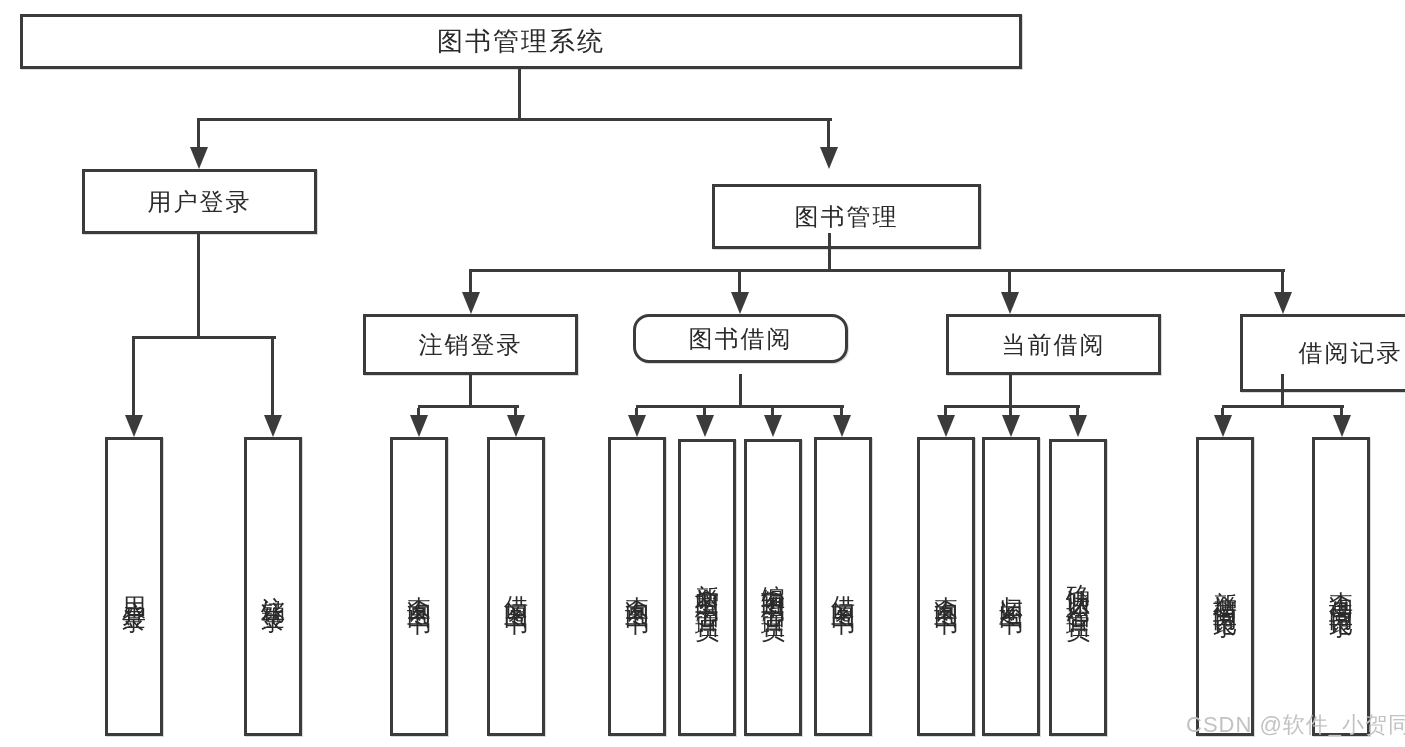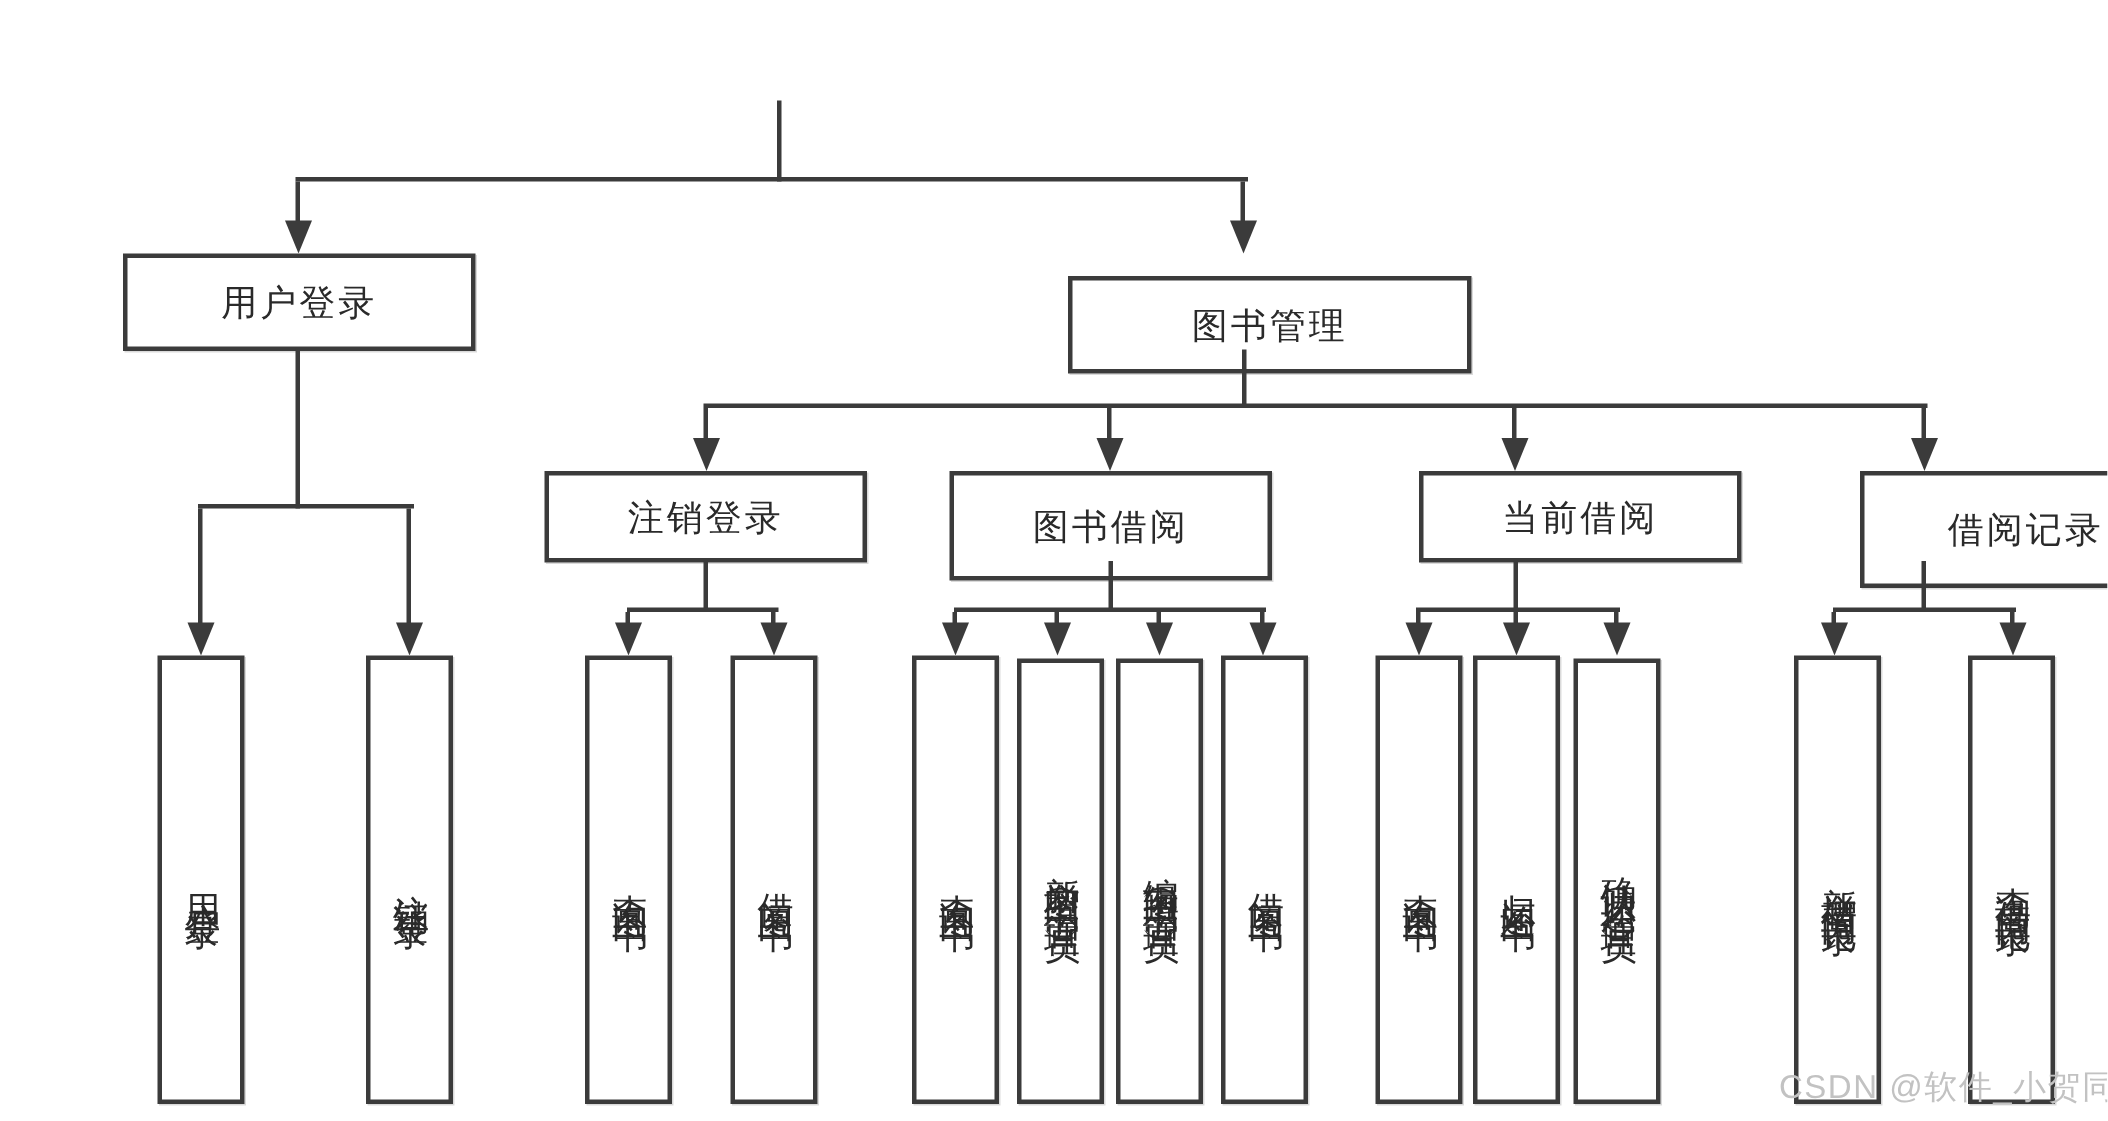--- a/index.html
+++ b/index.html
@@ -49,20 +49,21 @@
     position:absolute;left:1186px;top:710px;
     font-size:22px;color:var(--wm);letter-spacing:1px;
     white-space:nowrap;z-index:5;
   }
 </style>
 </head>
 <body>
 
 <div id="stage">
 
+  <div class="node root-node" style="left:20px;top:14px;width:1002px;height:55px;">图书管理系统</div>
 
   <div class="cline" style="left:518px;top:67px;width:3px;height:54px;"></div>
   <div class="cline" style="left:197px;top:118px;width:635px;height:3px;"></div>
   <div class="arrow" style="left:190px;top:121px;height:48px;"></div>
   <div class="arrow" style="left:820px;top:121px;height:48px;"></div>
 
   <div class="node h-node" style="left:82px;top:169px;width:235px;height:65px;">用户登录</div>
   <div class="node h-node" style="left:712px;top:184px;width:269px;height:65px;">图书管理</div>
 
   <div class="cline" style="left:197px;top:232px;width:3px;height:107px;"></div>
@@ -71,21 +72,21 @@
   <div class="arrow" style="left:264px;top:339px;height:98px;"></div>
 
   <div class="cline" style="left:828px;top:233px;width:3px;height:39px;"></div>
   <div class="cline" style="left:469px;top:269px;width:816px;height:3px;"></div>
   <div class="arrow" style="left:462px;top:272px;height:42px;"></div>
   <div class="arrow" style="left:731px;top:272px;height:42px;"></div>
   <div class="arrow" style="left:1001px;top:272px;height:42px;"></div>
   <div class="arrow" style="left:1274px;top:272px;height:42px;"></div>
 
   <div class="node h-node" style="left:363px;top:314px;width:215px;height:61px;">注销登录</div>
-  <div class="node h-node" style="left:633px;top:314px;width:215px;height:73px;">图书借阅</div>
+  <div class="node h-node" style="left:633px;top:314px;width:215px;height:49px;border-radius:16px;">图书借阅</div>
   <div class="node h-node" style="left:903px;top:314px;width:215px;height:61px;margin-left:43px;">当前借阅</div>
   <div class="node h-node" style="left:1240px;top:314px;width:221px;height:78px;">借阅记录</div>
 
   <div class="cline" style="left:469px;top:374px;width:3px;height:34px;"></div>
   <div class="cline" style="left:418px;top:405px;width:101px;height:3px;"></div>
   <div class="arrow" style="left:410px;top:408px;height:29px;"></div>
   <div class="arrow" style="left:507px;top:408px;height:29px;"></div>
 
   <div class="cline" style="left:739px;top:374px;width:3px;height:34px;"></div>
   <div class="cline" style="left:636px;top:405px;width:208px;height:3px;"></div>

